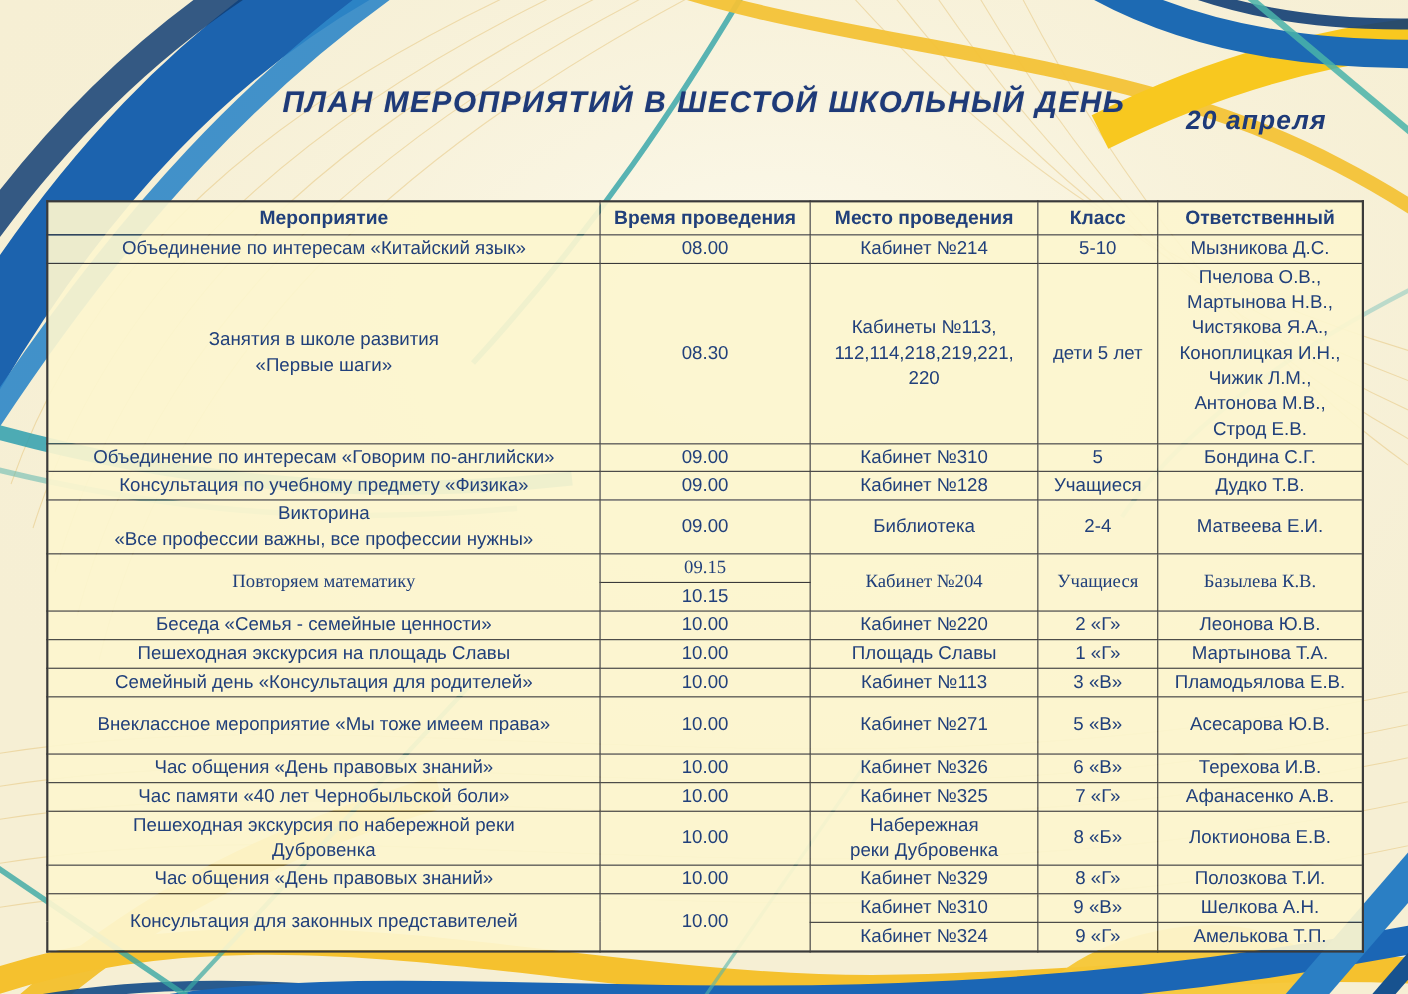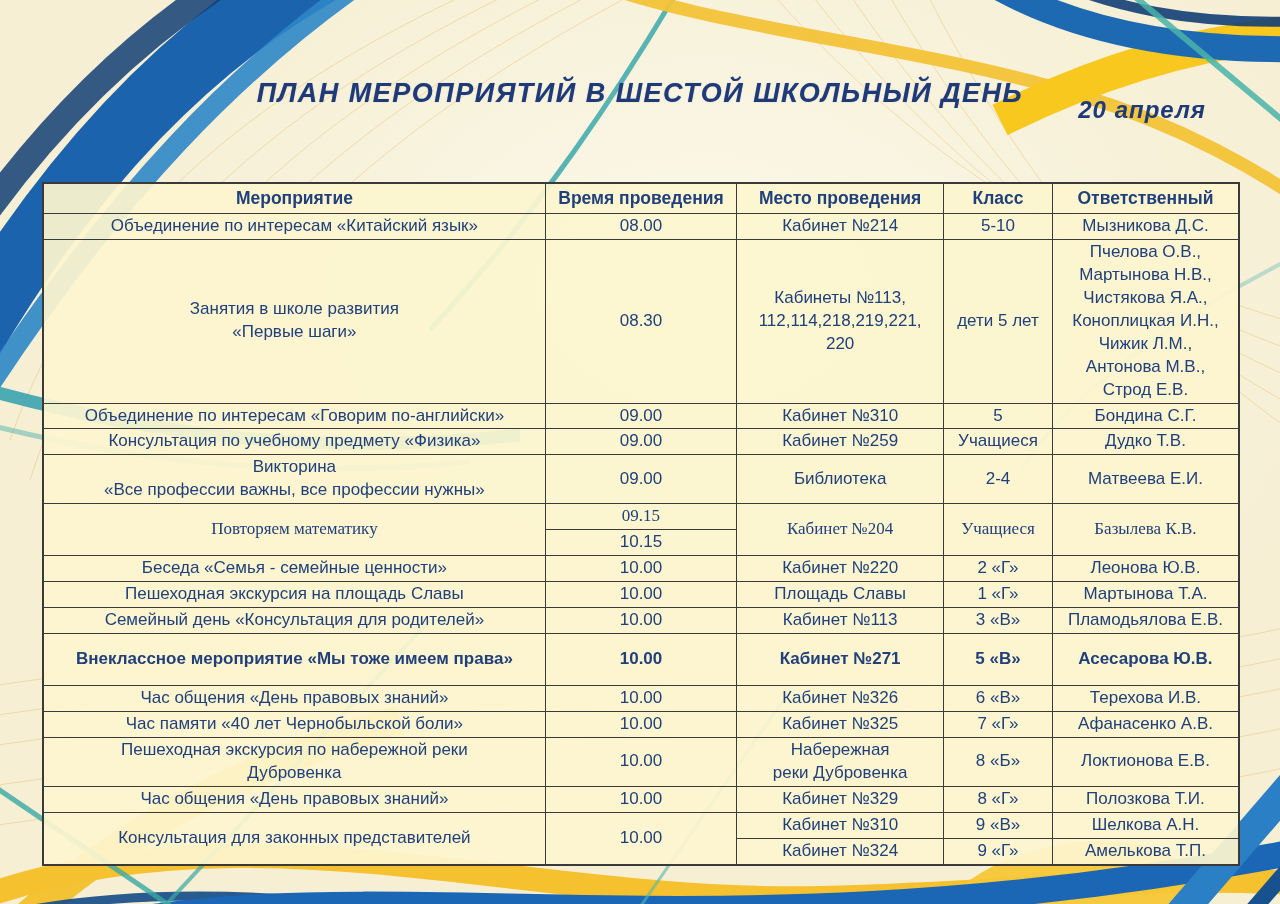--- a/index.html
+++ b/index.html
@@ -152,21 +152,21 @@
         <tr style="height: 24px; padding-left: 28px;">
           <td>Объединение по интересам «Говорим по-английски»</td>
           <td>09.00</td>
           <td>Кабинет №310</td>
           <td>5</td>
           <td>Бондина С.Г.</td>
         </tr>
         <tr style="height: 25px;">
           <td>Консультация по учебному предмету «Физика»</td>
           <td>09.00</td>
-          <td>Кабинет №259</td>
+          <td>Кабинет №128</td>
           <td>Учащиеся</td>
           <td>Дудко Т.В.</td>
         </tr>
         <tr>
           <td>Викторина
 «Все профессии важны, все профессии нужны»</td>
           <td>09.00</td>
           <td>Библиотека</td>
           <td>2-4</td>
           <td>Матвеева Е.И.</td>
@@ -195,21 +195,21 @@
           <td>1 «Г»</td>
           <td>Мартынова Т.А.</td>
         </tr>
         <tr style="height: 24px;">
           <td>Семейный день «Консультация для родителей»</td>
           <td>10.00</td>
           <td>Кабинет №113</td>
           <td>3 «В»</td>
           <td>Пламодьялова Е.В.</td>
         </tr>
-        <tr style="height: 52px; font-weight: bold;">
+        <tr style="height: 52px;">
           <td>Внеклассное мероприятие «Мы тоже имеем права»</td>
           <td>10.00</td>
           <td>Кабинет №271</td>
           <td>5 «В»</td>
           <td>Асесарова Ю.В.</td>
         </tr>
         <tr style="height: 23px;">
           <td>Час общения «День правовых знаний»</td>
           <td>10.00</td>
           <td>Кабинет №326</td>

